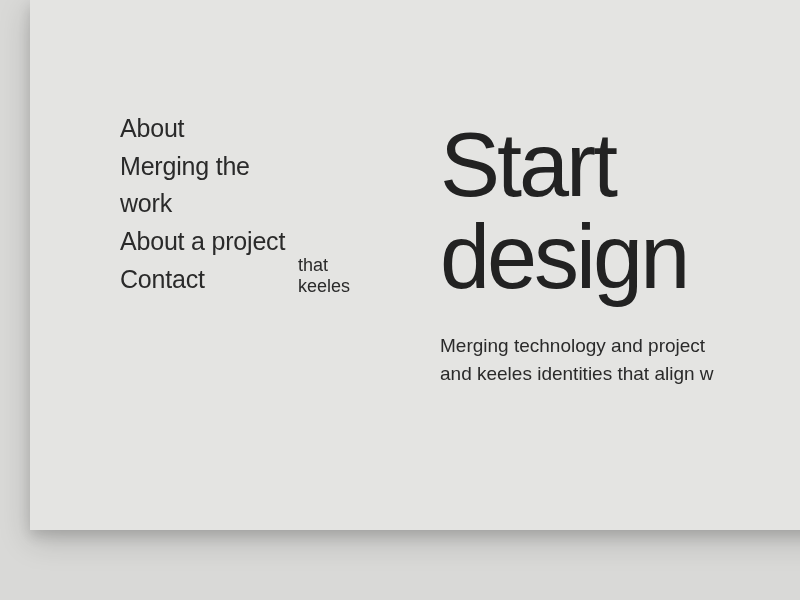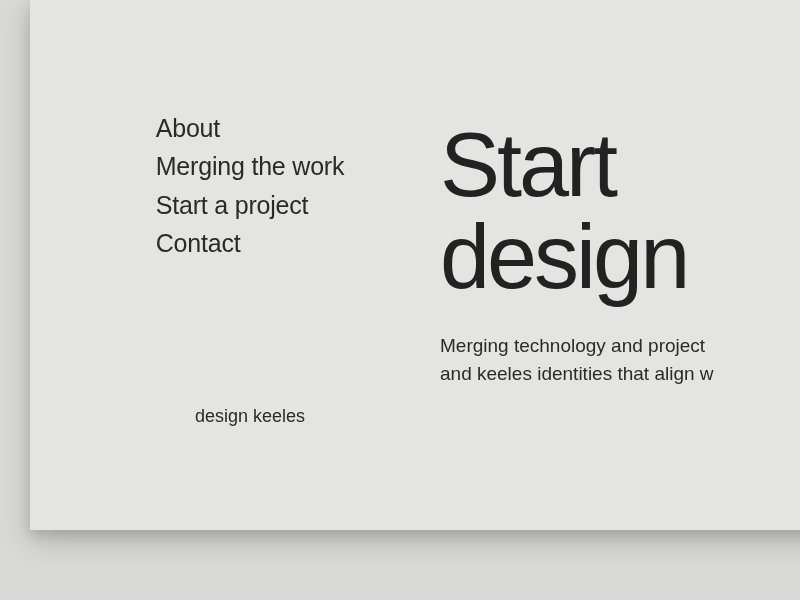--- a/index.html
+++ b/index.html
@@ -25,22 +25,21 @@
       box-shadow: 0 10px 30px rgba(0,0,0,0.18), 0 6px 12px rgba(0,0,0,0.12);
       padding-left: 90px;
       padding-top: 110px;
       display: flex;
       gap: 60px;
     }
     .left-col {
       width: 260px;
       flex-shrink: 0;
       display: flex;
-      flex-direction: column;
-      align-items: center;
+      flex-direction: row;
     }
     .nav-list {
       display: flex;
       flex-direction: column;
       gap: 2px;
     }
     .nav-link {
       font-size: 25px;
       color: #2a2a2a;
       letter-spacing: -0.2px;
@@ -76,24 +75,24 @@
     }
   </style>
 </head>
 <body>
 
 <div class="card">
   <div class="left-col">
     <nav class="nav-list">
       <a class="nav-link">About</a>
       <a class="nav-link">Merging the work</a>
-      <a class="nav-link">Start a project</a>
+      <a class="nav-link">About a project</a>
       <a class="nav-link">Contact</a>
     </nav>
-    <a class="lang-switch">design keeles</a>
+    <a class="lang-switch">that keeles</a>
   </div>
   <div class="right-col">
     <h1 class="hero-title">
       <span>Start</span><br>
       <span>design</span>
     </h1>
     <p class="hero-sub">
       <span>Merging technology and project</span><br>
       <span>and keeles identities that align w</span>
     </p>

